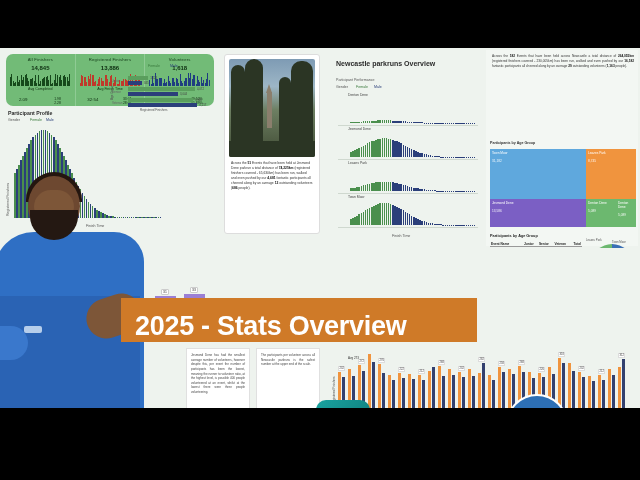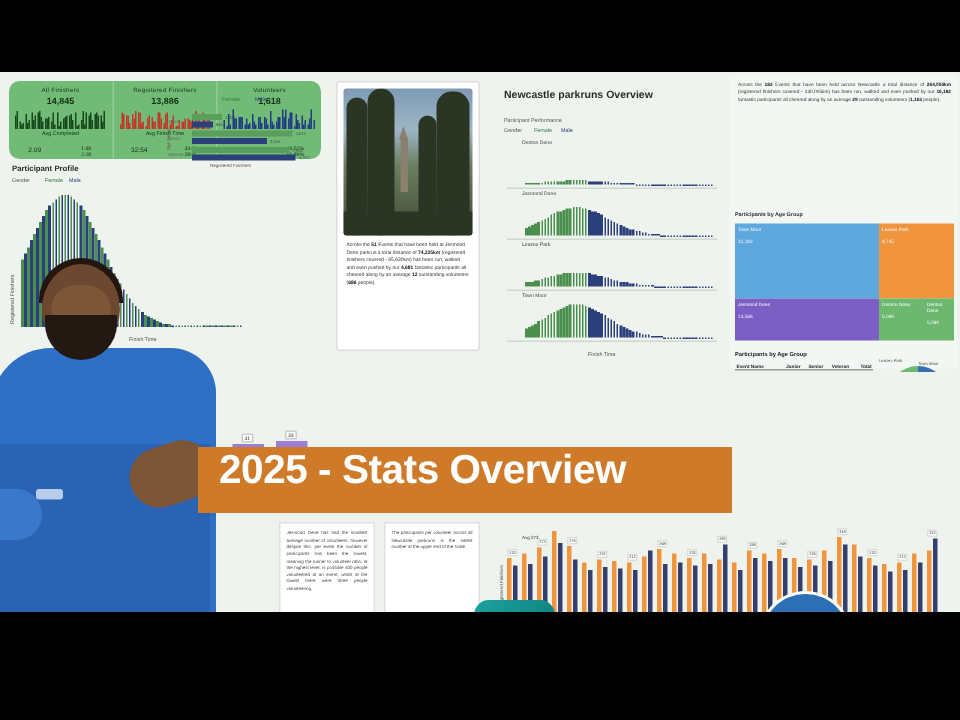--- a/index.html
+++ b/index.html
@@ -128,22 +128,22 @@
   .r-beard { position: absolute; left: 36px; top: 34px; width: 48px; height: 30px; border-radius: 0 0 24px 24px; background: #241812; }
   .r-face { position: absolute; left: 40px; top: 14px; width: 40px; height: 30px; border-radius: 20px 20px 16px 16px; background: #7d5638; }
   .r-body { position: absolute; left: 0; top: 56px; width: 150px; height: 180px; background: #2f6fc4;
     border-radius: 40px 30px 0 0; }
   .r-body2 { position: absolute; left: 6px; top: 120px; width: 140px; height: 116px; background: #2a63b4; }
   .r-arm { position: absolute; left: 92px; top: 120px; width: 56px; height: 40px; background: #7d5638; border-radius: 20px; transform: rotate(-18deg); }
   .r-arm2 { position: absolute; left: -10px; top: 150px; width: 44px; height: 34px; background: #3a78cc; border-radius: 18px; }
   .r-logo { position: absolute; left: 30px; top: 150px; width: 18px; height: 7px; background: #cfe0f5; border-radius: 2px; opacity: .85; }
 
   
-  .title-band { position: absolute; left: 132px; top: 250px; width: 356px; height: 44px;
-    background: #cf7a28; z-index: 50; display: flex; align-items: flex-start; }
+  .title-band { position: absolute; left: 121px; top: 250px; width: 356px; height: 44px;
+    background: #cf7a28; z-index: 50; display: flex; align-items: flex-end; }
   .title-band h1 { color: #fff; font-size: 27px; font-weight: 700; letter-spacing: -.3px; padding-left: 14px; }
 
   .logo-strip { position: absolute; left: 0; top: 344px; width: 120px; height: 64px; background: #e9f0e9; z-index: 20; }
 </style>
 </head>
 <body>
 
 <div id="stage">
 
   <div class="video">

